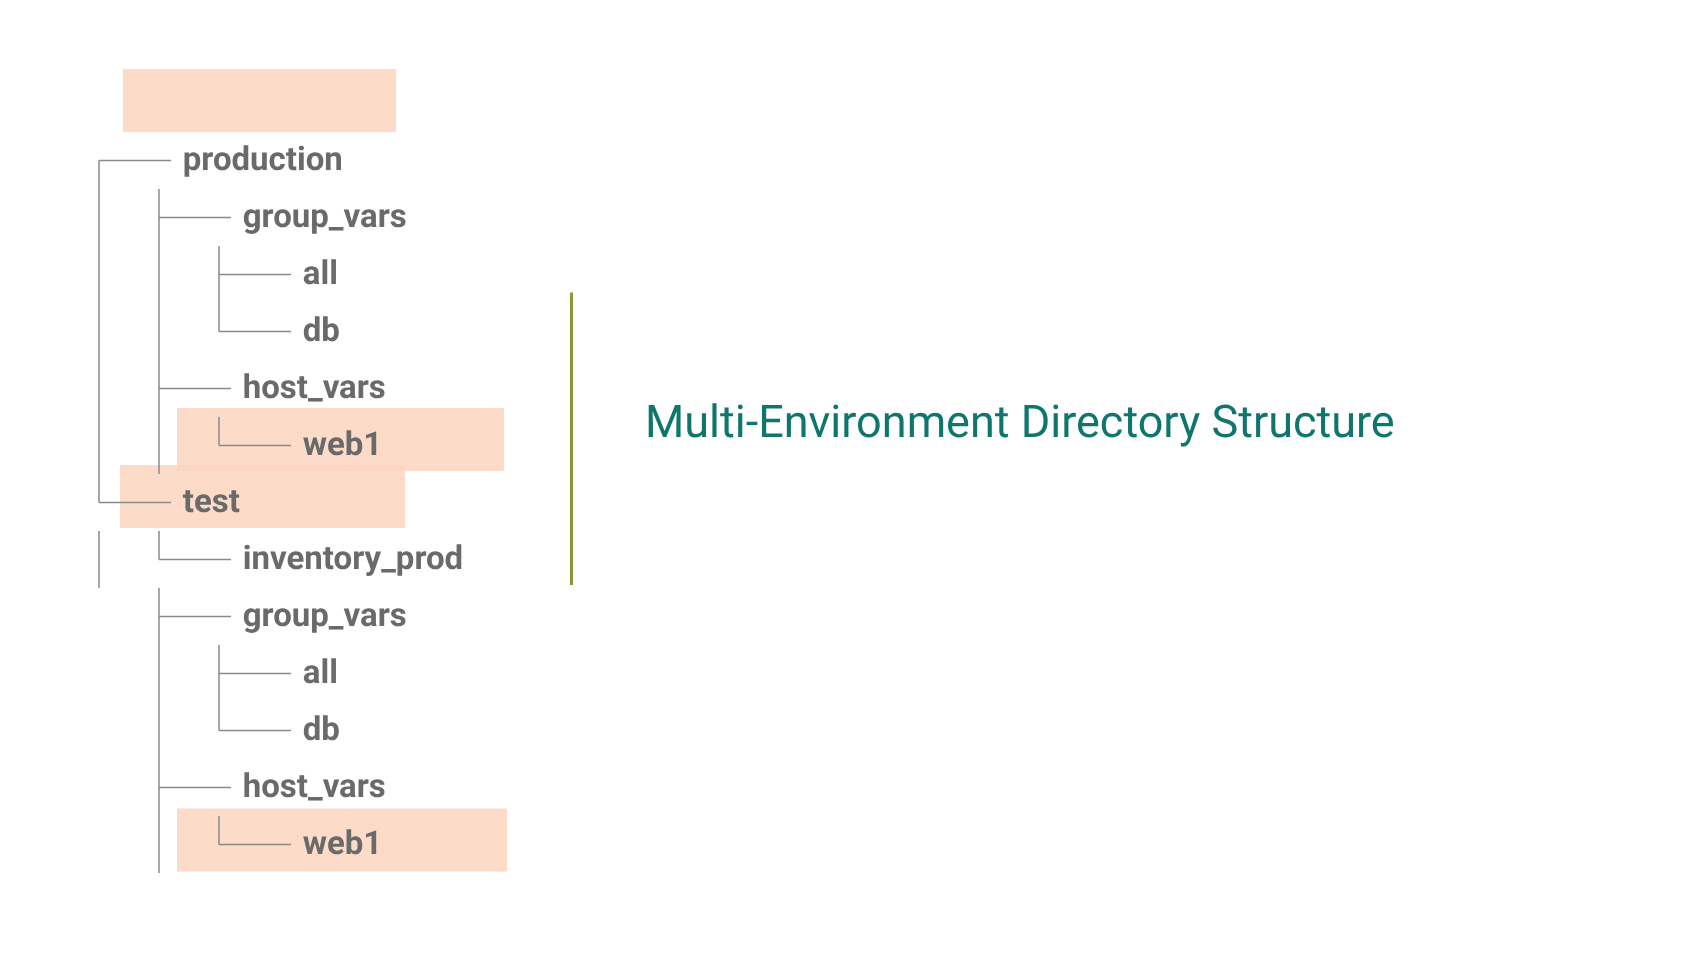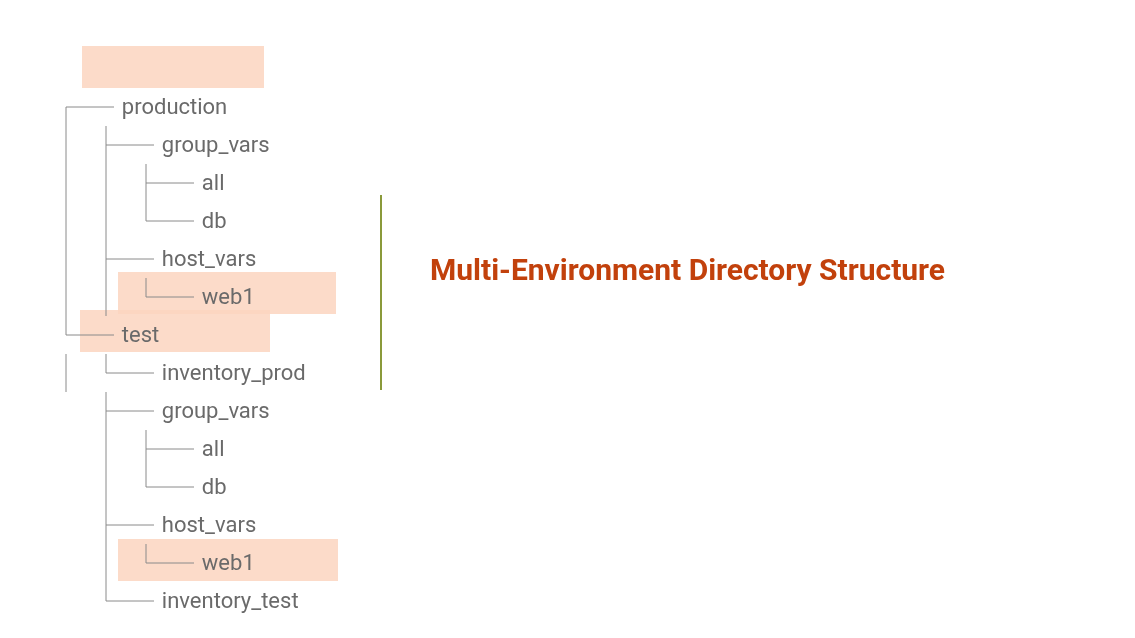--- a/index.html
+++ b/index.html
@@ -23,21 +23,21 @@
       line-height: 38px;
     }
     .tree-line {
       white-space: pre;
       font-family: -apple-system, BlinkMacSystemFont, "Segoe UI", Roboto, sans-serif;
       position: relative;
       height: 38px;
     }
     .label {
       color: #6a6a6a;
-      font-weight: 400;
+      font-weight: 700;
     }
     .highlight {
       position: absolute;
       background: #fbd5bf;
       opacity: 0.85;
       z-index: -1;
     }
     .hl-production {
       left: 82px;
       top: 46px;
@@ -66,24 +66,24 @@
       position: absolute;
       left: 380px;
       top: 195px;
       width: 2px;
       height: 195px;
       background: #8a9a3a;
     }
     .title {
       position: absolute;
       left: 430px;
-      top: 252px;
+      top: 264px;
       font-size: 30px;
-      color: #c2410c;
-      font-weight: 700;
+      color: #0f766e;
+      font-weight: 400;
     }
     svg.conn {
       display: inline-block;
       vertical-align: top;
     }
   </style>
 </head>
 <body>
 
 <div class="highlight hl-production"></div>
@@ -188,23 +188,17 @@
   </div>
 
   <div class="tree-line">
     <svg class="conn" width="140" height="38">
       <line x1="44" y1="0" x2="44" y2="38" stroke="#8a8a8a" stroke-width="1"></line>
       <line x1="84" y1="0" x2="84" y2="19" stroke="#8a8a8a" stroke-width="1"></line>
       <line x1="84" y1="19" x2="132" y2="19" stroke="#8a8a8a" stroke-width="1"></line>
     </svg><span class="label">web1</span>
   </div>
 
-  <div class="tree-line">
-    <svg class="conn" width="100" height="38">
-      <line x1="44" y1="0" x2="44" y2="19" stroke="#8a8a8a" stroke-width="1"></line>
-      <line x1="44" y1="19" x2="92" y2="19" stroke="#8a8a8a" stroke-width="1"></line>
-    </svg><span class="label">inventory_test</span>
-  </div>
 </div>
 
 <div class="divider"></div>
 
 <div class="title">Multi-Environment Directory Structure</div>
 
 </body></html>

